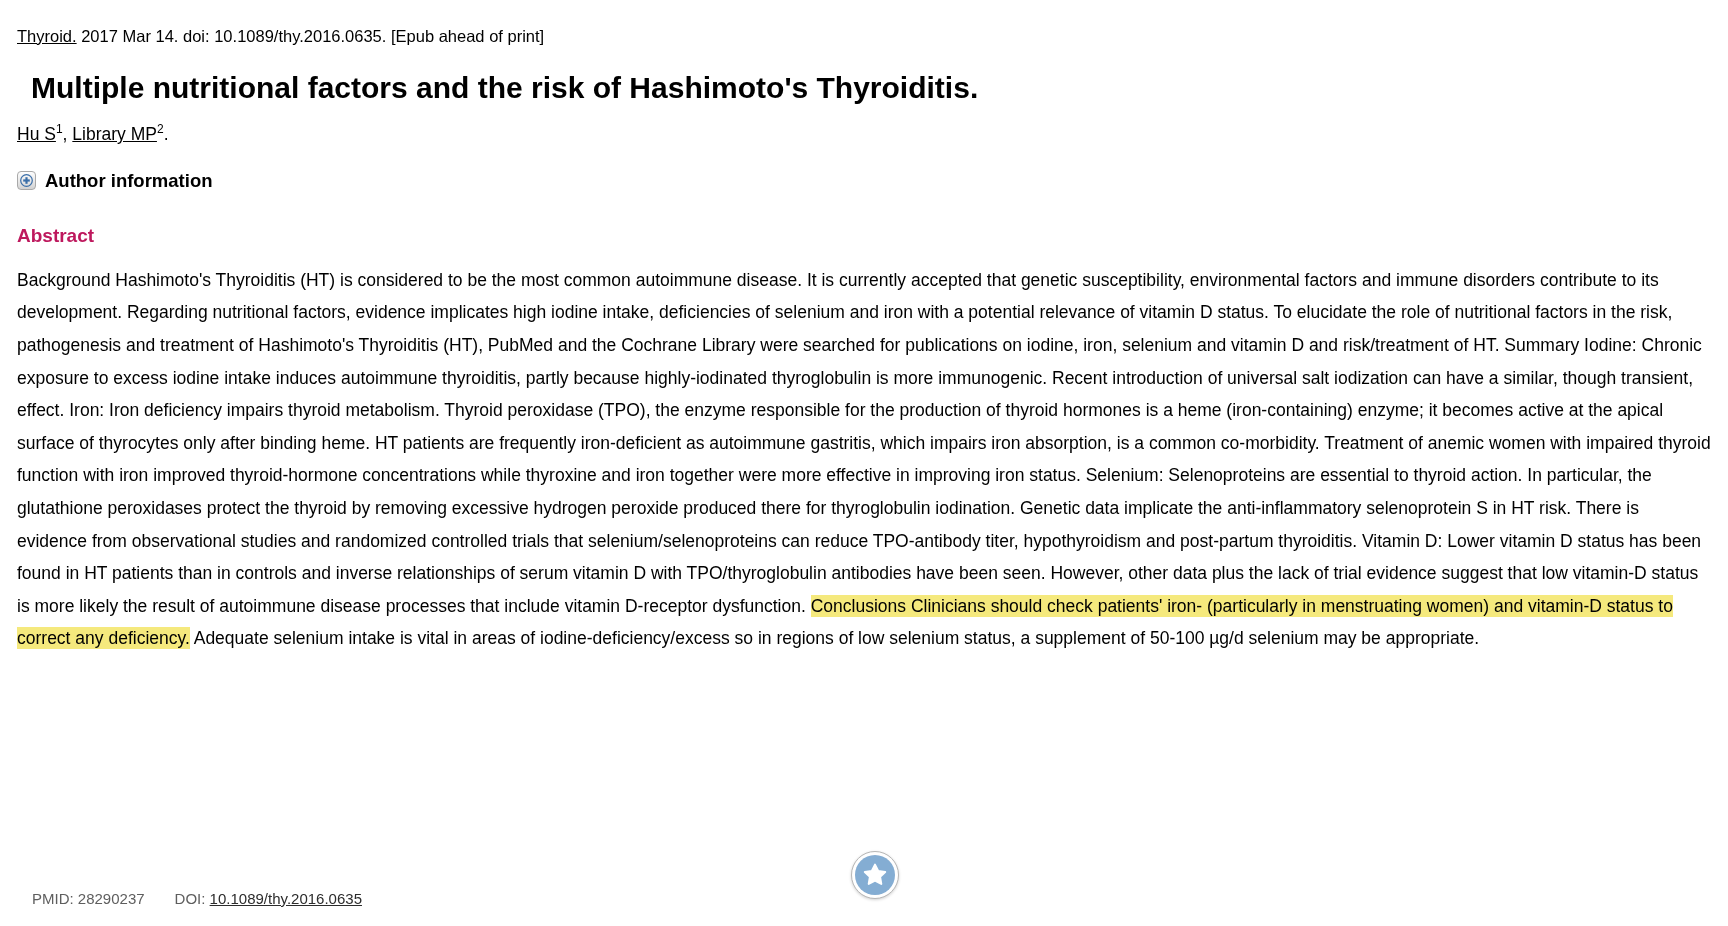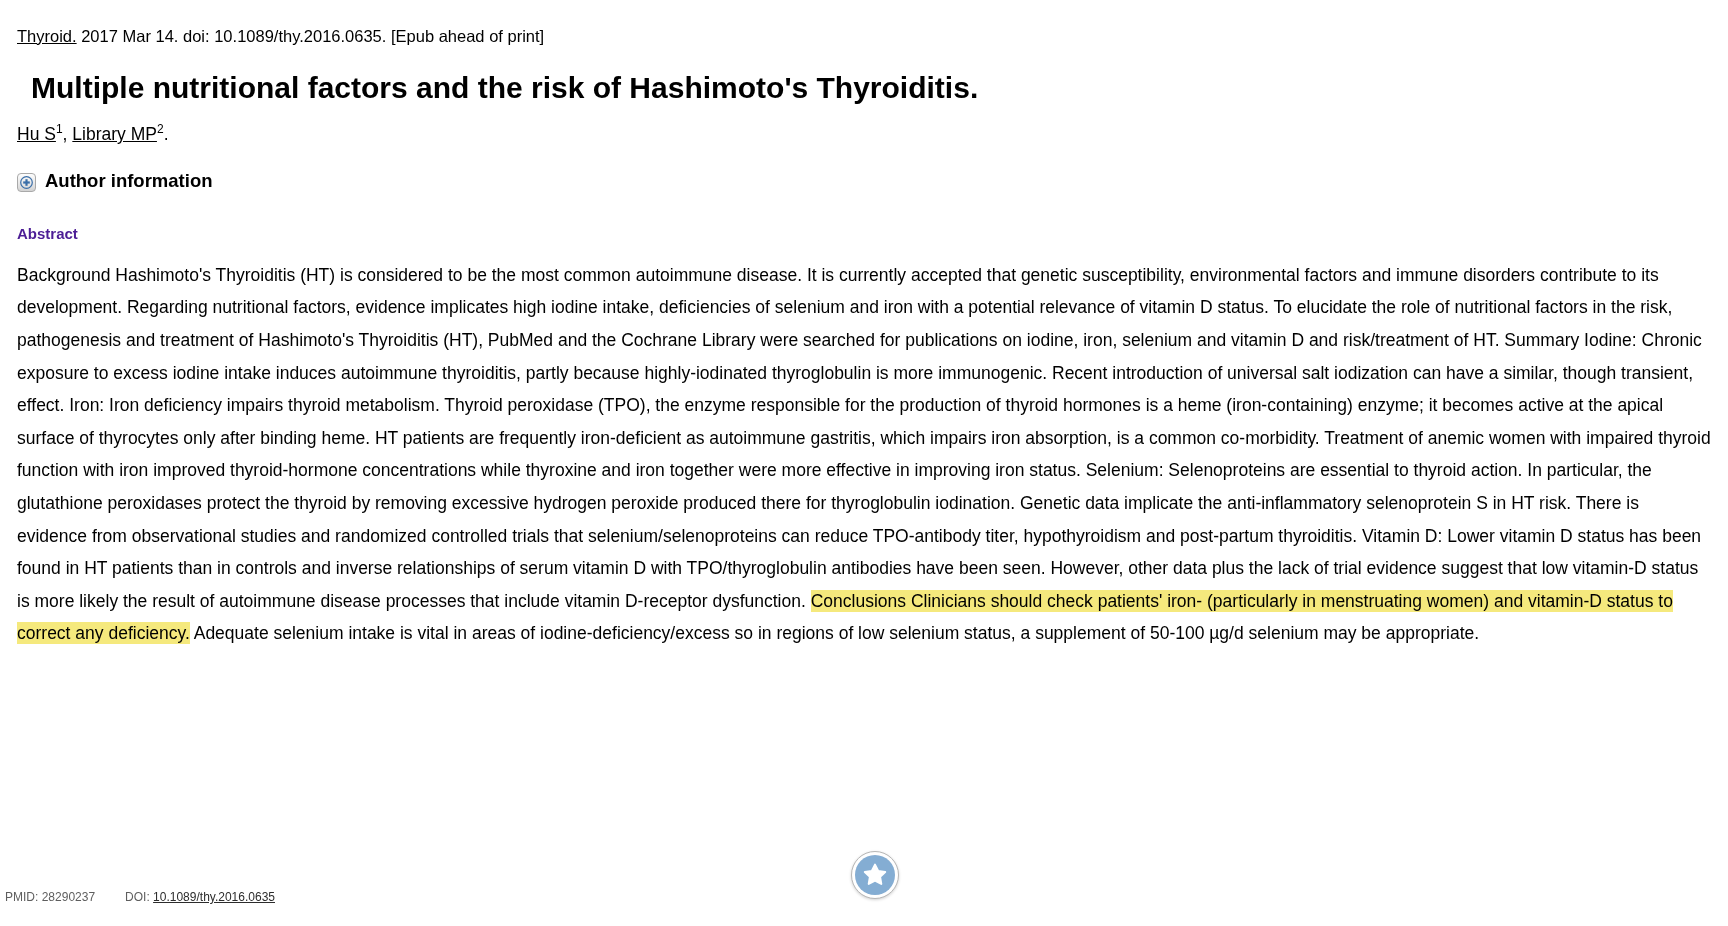--- a/index.html
+++ b/index.html
@@ -42,21 +42,21 @@
     color: #000;
   }
   .authors sup {
     font-size: 12px;
     text-decoration: none;
   }
   
   .author-info {
     margin-top: 25px;
     display: flex;
-    align-items: flex-end;
+    align-items: center;
     gap: 9px;
   }
   .expand-btn {
     width: 19px; height: 19px;
     border: 1px solid #a9a9a9;
     border-radius: 4px;
     background: linear-gradient(180deg, #fdfdfd 0%, #e8e8e8 55%, #d2d2d2 100%);
     display: inline-flex;
     align-items: center;
     justify-content: center;
@@ -64,42 +64,42 @@
     flex: 0 0 auto;
   }
   .author-info-label {
     font-size: 18.5px;
     font-weight: bold;
     color: #000;
   }
   
   .abstract-heading {
     margin-top: 33px;
-    font-size: 15px;
+    font-size: 19px;
     font-weight: bold;
-    color: #4c1d95;
+    color: #be185d;
   }
   .abstract-text {
     margin-top: 17px;
     width: 1695px;
     font-size: 17.5px;
     line-height: 32.6px;
     color: #000;
   }
   .abstract-text mark {
     background: #f5e97d;
     color: #000;
     padding: 1px 0;
   }
   
   .footer-ids {
     position: absolute;
-    left: 5px;
+    left: 32px;
     top: 890px;
-    font-size: 12px;
+    font-size: 15px;
     color: #5e5e5e;
   }
   .footer-ids .id-group { margin-right: 30px; }
   .doi-link {
     color: #2c2c2c;
     text-decoration: underline;
     cursor: pointer;
   }
   
   .star-button {

